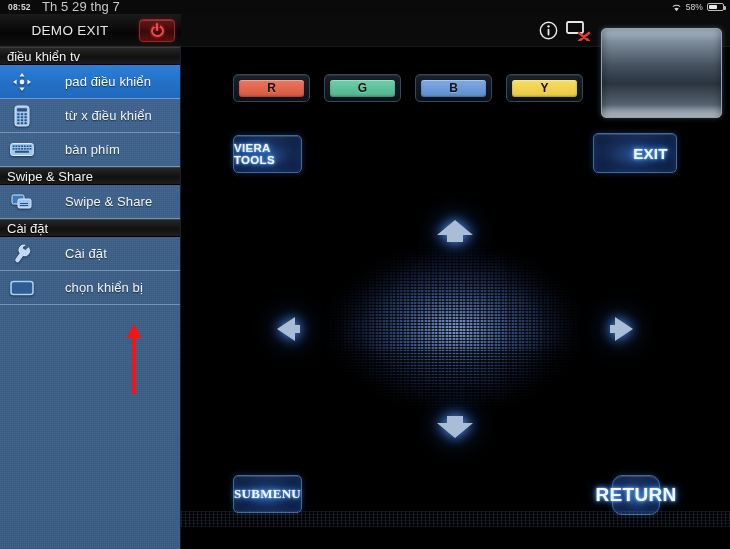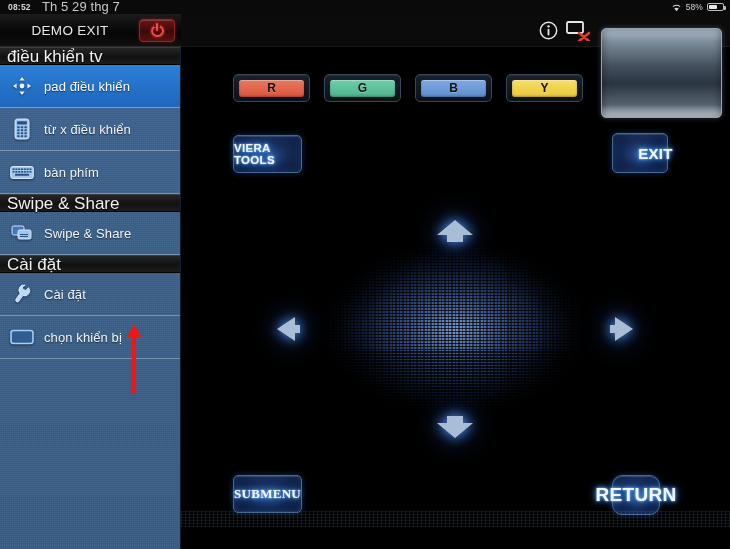--- a/index.html
+++ b/index.html
@@ -155,33 +155,34 @@
     box-sizing: border-box;
     overflow: hidden;
   }
   .sec-header {
     position: relative;
     height: 18px;
     background: linear-gradient(#262626, #111 55%, #1d1d1d);
     border-top: 1px solid #3c3c3c;
     border-bottom: 1px solid #000;
     color: #f0f0f0;
-    font-size: 17px;
+    font-size: 13px;
     line-height: 18px;
     padding-left: 7px;
     box-sizing: border-box;
     text-shadow: 0 1px 1px rgba(0,0,0,.9);
   }
   .row {
     position: relative;
-    height: 43px;
+    height: 34px;
     display: flex;
     align-items: center;
     border-bottom: 1px solid rgba(200,215,235,.42);
     box-sizing: border-box;
+    gap: 21px;
   }
   .row.selected {
     background: linear-gradient(#2f7fd8, #2472c8 50%, #2068bc);
     border-bottom: 1px solid rgba(160,190,225,.5);
   }
   .row-icon {
     width: 44px;
     display: flex;
     align-items: center;
     justify-content: center;
@@ -282,21 +283,21 @@
     display: flex;
     align-items: center;
     justify-content: center;
     box-sizing: border-box;
     color: #f2f7ff;
     font-weight: bold;
     letter-spacing: .3px;
     text-shadow: 0 0 5px #4fa0ff, 0 0 10px #2e7ae0, 0 0 2px #ffffff;
   }
   #btn-viera-tools { left: 52px; top: 121px; width: 69px; height: 38px; font-size: 11.5px; }
-  #btn-exit       { left: 431px; top: 119px; width: 56px; height: 40px; font-size: 15px; padding-left: 31px; }
+  #btn-exit       { left: 412px; top: 119px; width: 84px; height: 40px; font-size: 15px; padding-left: 31px; }
   #btn-submenu    { left: 52px; top: 461px; width: 69px; height: 38px; font-size: 13px; font-family: Liberation Serif, serif; }
   #btn-return     { left: 431px; top: 461px; width: 48px; height: 40px; font-size: 19px; border-radius: 10px; }
 
   
   .dpad {
     position: absolute;
     left: 88px; top: 198px;
     width: 372px; height: 234px;
   }
   .dpad-diamond {

